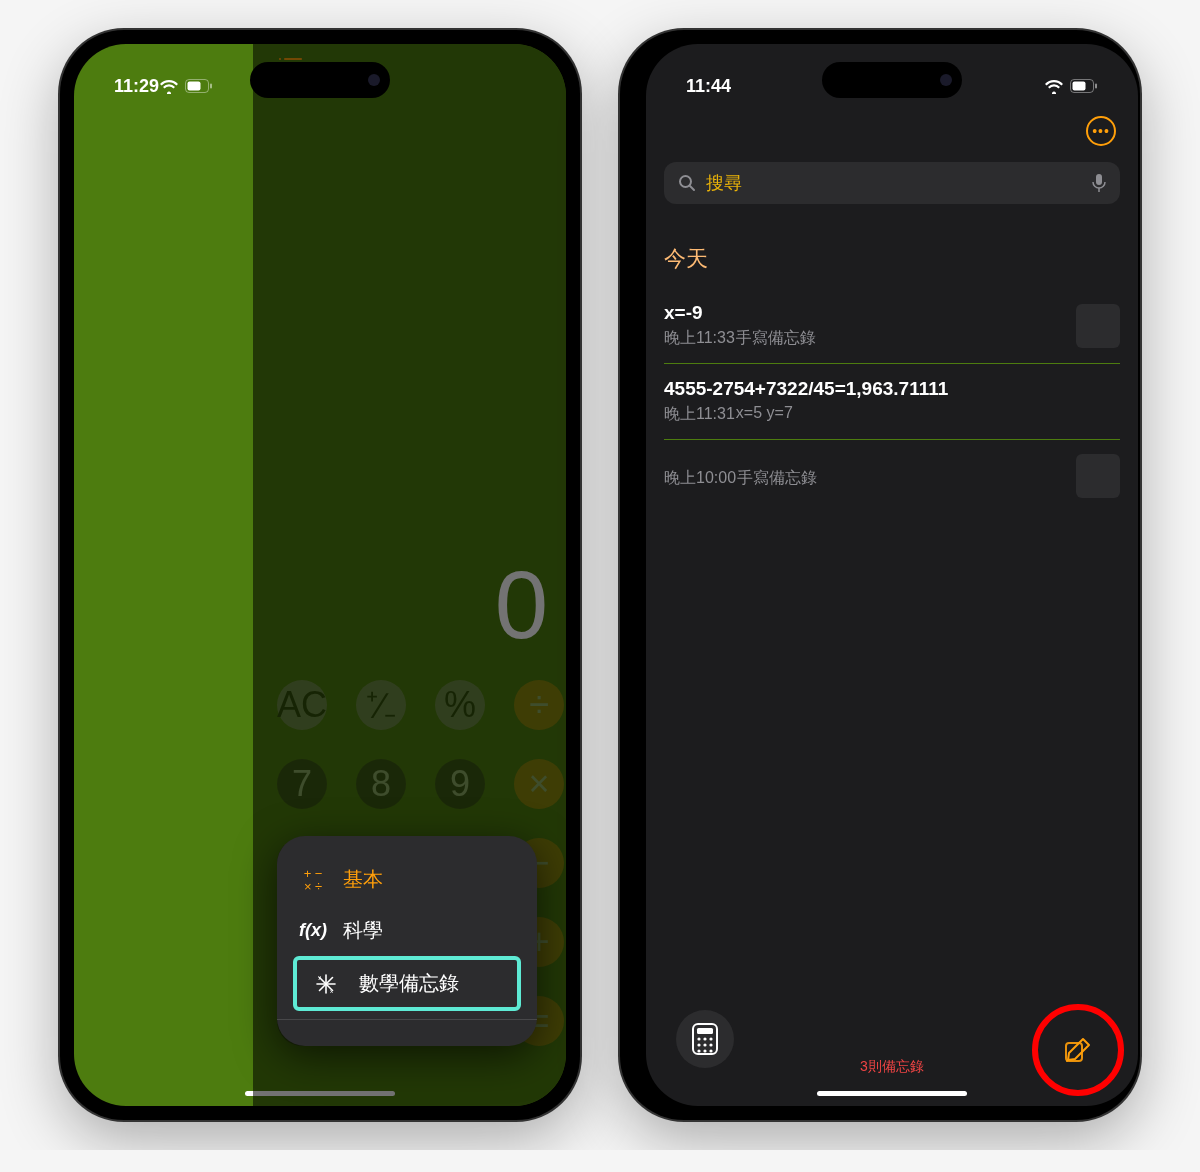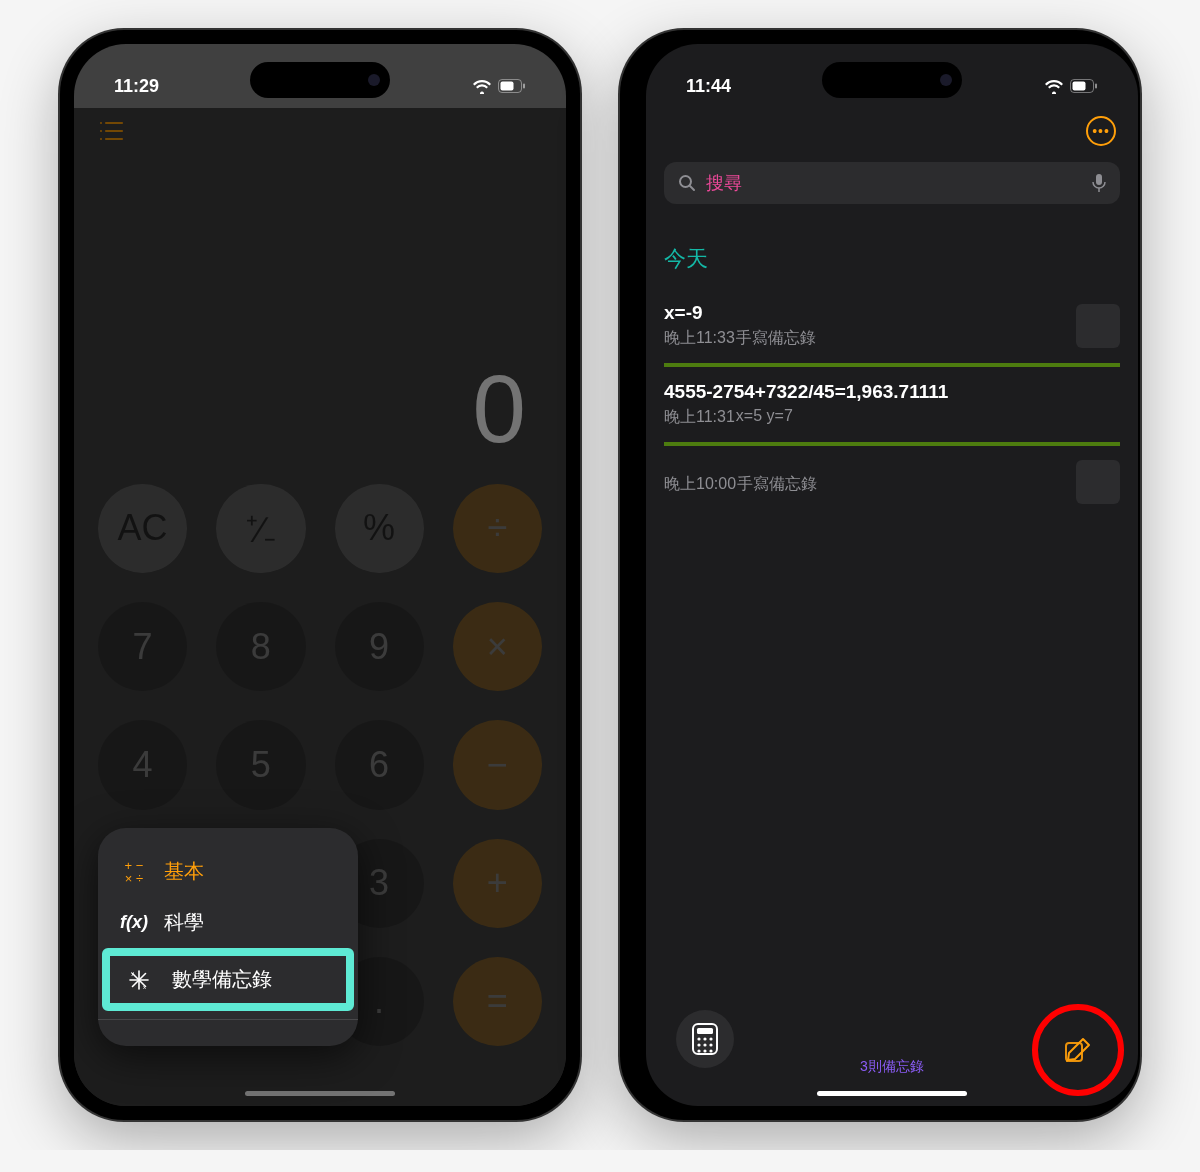--- a/index.html
+++ b/index.html
@@ -66,21 +66,21 @@
       bottom: 10px;
       left: 50%;
       transform: translateX(-50%);
       width: 150px;
       height: 5px;
       background: #fff;
       border-radius: 3px;
     }
 
     
-    .calc-screen { background: #404040; color:#fff; display:flex; flex-direction:column; }
+    .calc-screen { background: #4d7c0f; color:#fff; display:flex; flex-direction:row; }
     .calc-top { display:flex; padding: 12px 24px; }
     .list-icon { color: #ff9f0a; }
     .calc-display {
       flex:1;
       display:flex;
       align-items: flex-end;
       justify-content: flex-end;
       padding: 0 40px 20px;
       font-size: 96px;
       font-weight: 300;
@@ -123,23 +123,23 @@
     .mode-item {
       display:flex;
       align-items:center;
       gap: 16px;
       padding: 12px 22px;
       font-size: 20px;
       color:#fff;
     }
     .mode-item.active { color:#ff9f0a; }
     .mode-item.highlight {
-      border: 8px solid #5eead4;
+      border: 4px solid #5eead4;
       border-radius: 6px;
-      margin: 0 4px;
+      margin: 0 16px;
       padding: 10px 18px;
     }
     .mode-icon { width: 28px; text-align:center; font-size: 18px; }
     .mode-divider { height:1px; background:#48484a; margin: 8px 0; }
     .toggle {
       width: 52px; height: 30px; background:#39393d; border-radius: 16px;
       position: relative;
     }
     .toggle::after {
       content:''; position:absolute; left:3px; top:3px;
@@ -171,29 +171,29 @@
     }
     .search-bar {
       margin: 8px 18px 0;
       background: #2c2c2e;
       border-radius: 12px;
       height: 42px;
       display:flex;
       align-items:center;
       padding: 0 14px;
       gap: 10px;
-      color:#ec4899;
+      color:#eab308;
       font-size: 18px;
     }
     .search-bar .mic { margin-left:auto; }
     .notes-list { padding: 0 18px; flex:1; }
-    .section-label { color:#14b8a6; font-size:22px; margin: 40px 0 14px; }
+    .section-label { color:#fdba74; font-size:22px; margin: 40px 0 14px; }
     .note-item {
       padding: 14px 0;
-      border-bottom: 4px solid #4d7c0f;
+      border-bottom: 1px solid #4d7c0f;
       display:flex;
       align-items:center;
       gap: 12px;
     }
     .note-item:last-child { border-bottom:none; }
     .note-body { flex:1; }
     .note-title { font-size: 19px; font-weight: 600; color:#fff; }
     .note-sub { font-size: 16px; color:#8e8e93; margin-top:4px; display:flex; gap:1px; }
     .note-thumb { width: 44px; height: 44px; background:#2c2c2e; border-radius:6px; }
     .bottom-bar {
@@ -203,21 +203,21 @@
       position: relative;
     }
     .calc-fab {
       width: 58px; height:58px; border-radius:50%;
       background:#2c2c2e;
       display:flex;align-items:center;justify-content:center;
       font-size:24px; color:#fff;
     }
     .note-count {
       position:absolute; left:50%; transform:translateX(-50%);
-      color:#8b5cf6; font-size:14px;
+      color:#ef4444; font-size:14px;
       bottom: 30px;
     }
     .compose-wrap {
       position:absolute; right: 14px; bottom: 10px;
       width: 92px; height: 92px;
       border: 6px solid #ff0000;
       border-radius: 50%;
       display:flex; align-items:center; justify-content:center;
     }
     .compose-icon { color:#ff9f0a; }

